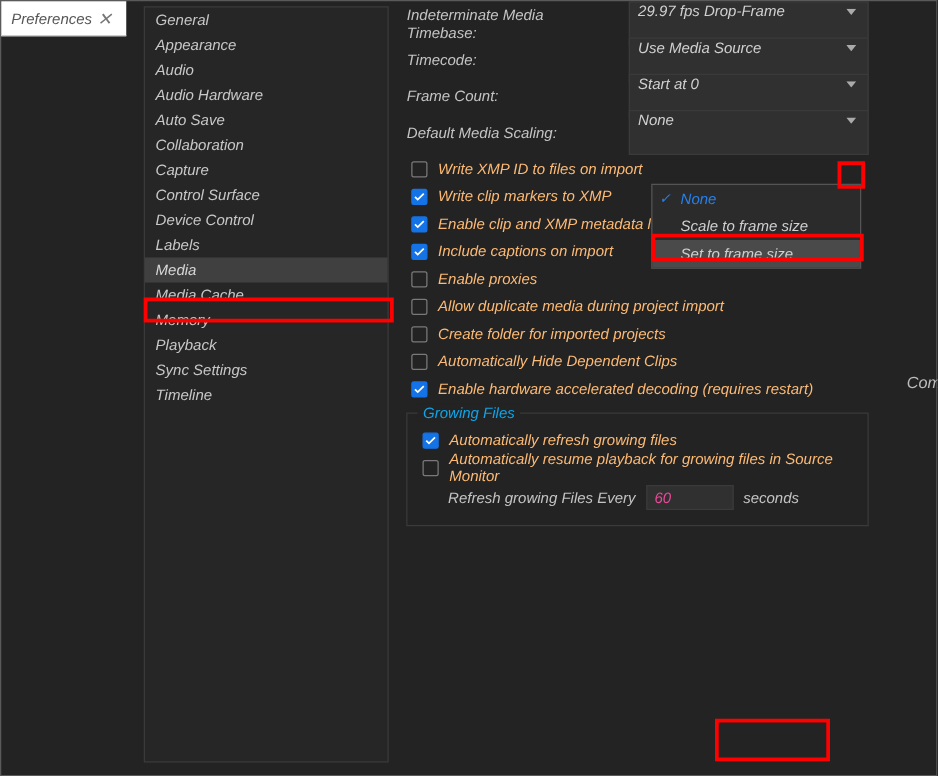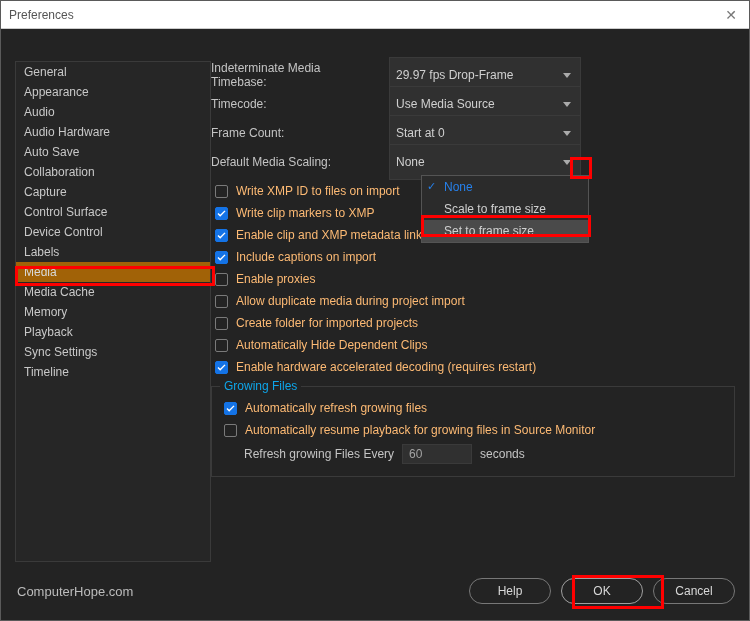--- a/index.html
+++ b/index.html
@@ -1,47 +1,47 @@
 <!DOCTYPE html>
 <html><head>
 <meta charset="utf-8">
 <style>
   * { box-sizing: border-box; margin: 0; padding: 0; font-family: "Segoe UI", Arial, sans-serif; }
   body { width: 750px; height: 621px; background: #232323; color: #b8b8b8; font-size: 12px; overflow: hidden; }
 
-  .window { width: 100%; height: 100%; border: 1px solid #5a5a5a; display: flex; flex-direction: column; }
+  .window { width: 100%; height: 100%; border: 1px solid #5a5a5a; display: flex; flex-direction: row; font-style: italic; }
   .titlebar { height: 28px; background: #fff; display: flex; align-items: center; padding: 0 8px; border-bottom: 1px solid #ccc; color: #555; font-size: 12px; }
   .titlebar-close { margin-left: auto; font-size: 14px; color: #777; cursor: pointer; padding: 0 4px; }
   
-  .body { flex: 1; display: flex; padding: 32px 14px 10px 14px; position: relative; }
+  .body { flex: 1; display: flex; padding: 4px 14px 10px 14px; gap: 14px; position: relative; }
 
   
   .sidebar { width: 196px; border: 1px solid #3a3a3a; background: #262626; padding: 0; }
   .sidebar-item { padding: 3px 8px; cursor: pointer; color: #c8c8c8; }
-  .sidebar-item.selected { background: #a16207; color: #d8d8d8; }
+  .sidebar-item.selected { background: #404040; color: #d8d8d8; }
 
   
   .main { flex: 1; position: relative; }
   .form-row { display: flex; align-items: center; height: 28px; margin-bottom: 1px; }
   .form-label { width: 178px; padding-right: 10px; color: #c4c4c4; }
-  .select { flex: 0 0 192px; height: 36px; background: #303030; border: 1px solid #3a3a3a; display: flex; align-items: center; padding: 0 6px; position: relative; color: #d0d0d0; }
+  .select { flex: 0 0 192px; height: 36px; background: #303030; border: 1px solid #3a3a3a; display: flex; align-items: flex-start; padding: 0 6px; position: relative; color: #d0d0d0; }
   .select .chev { margin-left: auto; width: 14px; height: 14px; display: flex; align-items: center; justify-content: center; }
   .select .chev svg { width:8px; height:5px; }
 
   .checkrow { display: flex; align-items: center; padding-left: 4px; height: 22px; }
   .checkbox { width: 13px; height: 13px; border: 1px solid #7a7a7a; border-radius: 2px; margin-right: 8px; display: flex; align-items: center; justify-content: center; flex-shrink: 0; }
   .checkbox.checked { background: #1473e6; border-color: #1473e6; }
   .checkbox.checked svg { width:9px; height:7px; }
   .checklabel { color: #fdba74; }
 
   .group { border: 1px solid #3a3a3a; margin-top: 8px; padding: 10px 8px 12px 8px; position: relative; }
   .group-title { position: absolute; top: -8px; left: 8px; background: #232323; padding: 0 4px; color: #0ea5e9; font-size: 12px; }
 
   .refresh-row { display: flex; align-items: center; padding-left: 24px; margin-top: 3px; gap: 8px; color: #c4c4c4; }
-  .numinput { width: 70px; height: 20px; background: #303030; border: 1px solid #3a3a3a; color: #a3a3a3; padding: 0 6px; display:flex; align-items:center; }
+  .numinput { width: 70px; height: 20px; background: #303030; border: 1px solid #3a3a3a; color: #ec4899; padding: 0 6px; display:flex; align-items:center; }
 
   
   .dropdown { position: absolute; left: 420px; top: 146px; width: 168px; background: #2b2b2b; border: 1px solid #545454; z-index: 5; }
   .drop-item { padding: 4px 8px 4px 22px; color: #d0d0d0; position: relative; }
   .drop-item.current { color: #2680eb; }
   .drop-item.highlight { background: #4a4a4a; }
   .drop-check { position: absolute; left: 5px; top: 4px; color: #2680eb; font-size: 11px; }
 
   
   .footer { display: flex; align-items: center; padding: 6px 14px 16px 14px; gap: 10px; }

